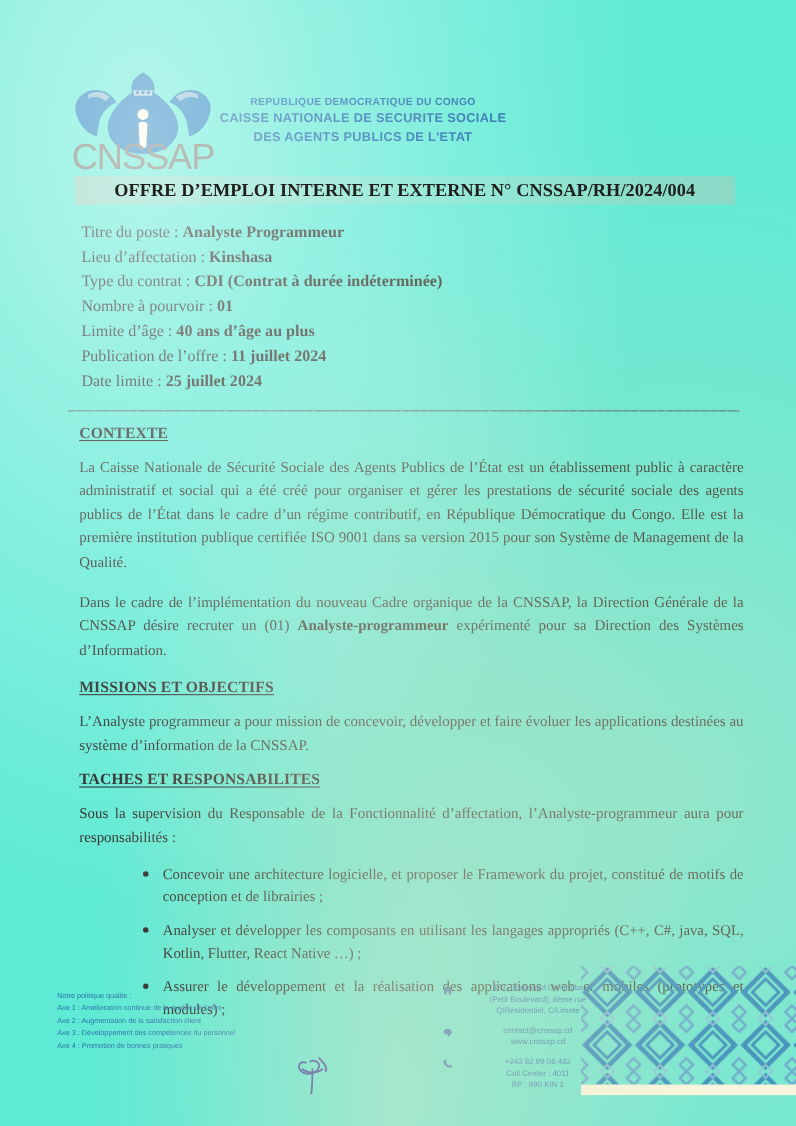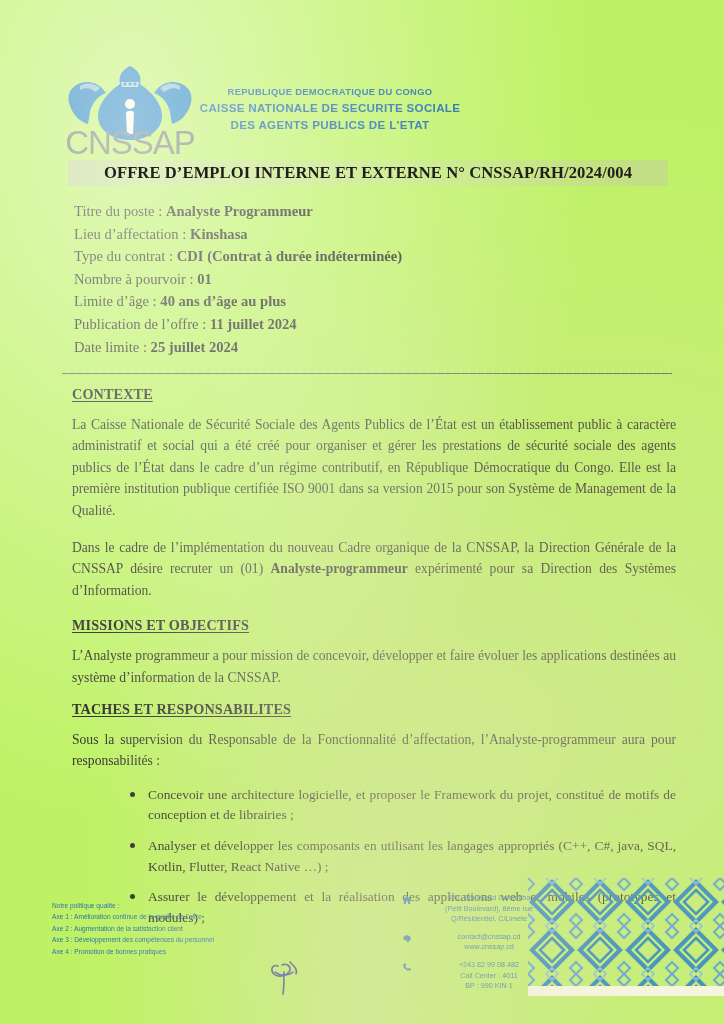--- a/index.html
+++ b/index.html
@@ -4,21 +4,21 @@
 <style>
   html, body {
     margin: 0;
     padding: 0;
     background: #e8e6dd;
   }
   .page {
     position: relative;
     width: 724px;
     height: 1024px;
-    background: #bef264;
+    background: #5eead4;
     overflow: hidden;
     font-family: "Liberation Serif", serif;
     color: #2a2a28;
     box-sizing: border-box;
   }
   
   .page::before {
     content: "";
     position: absolute;
     inset: 0;

